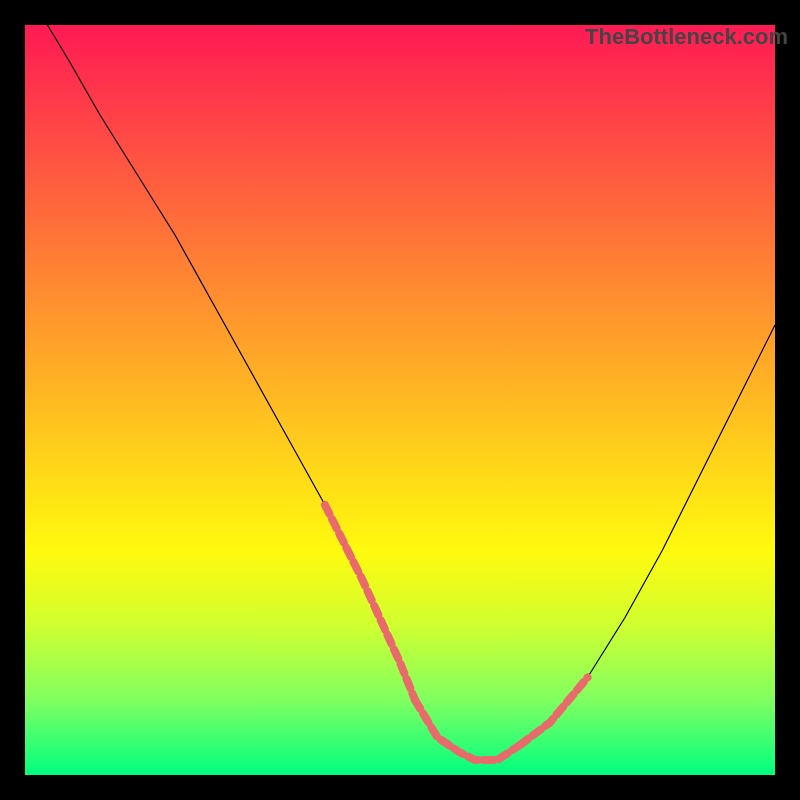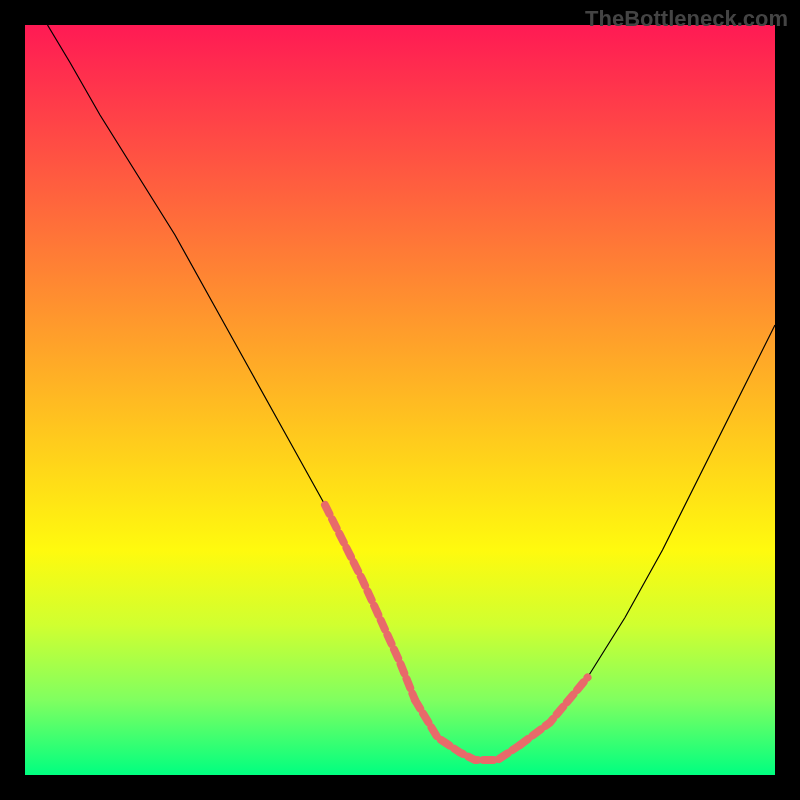--- a/index.html
+++ b/index.html
@@ -6,21 +6,21 @@
   body {
     width: 800px;
     height: 800px;
     background: #000;
     position: relative;
     overflow: hidden;
     font-family: Arial, sans-serif;
   }
   .watermark {
     position: absolute;
-    top: 6px;
+    top: 24px;
     right: 12px;
     color: #444;
     font-size: 22px;
     font-weight: bold;
     z-index: 10;
   }
   .plot-area {
     position: absolute;
     left: 25px;
     top: 25px;

